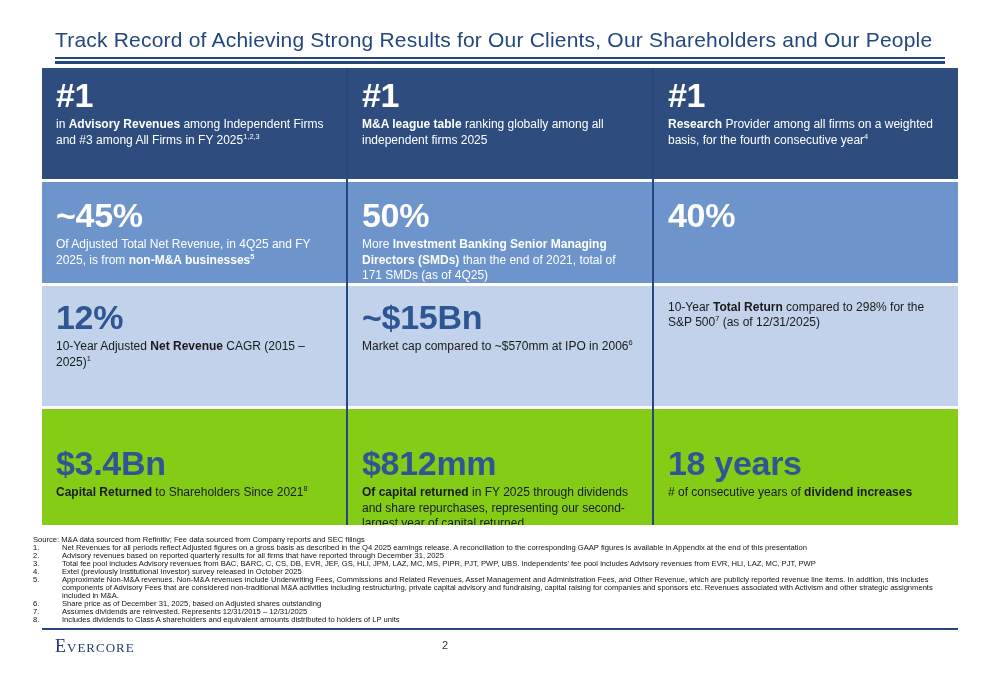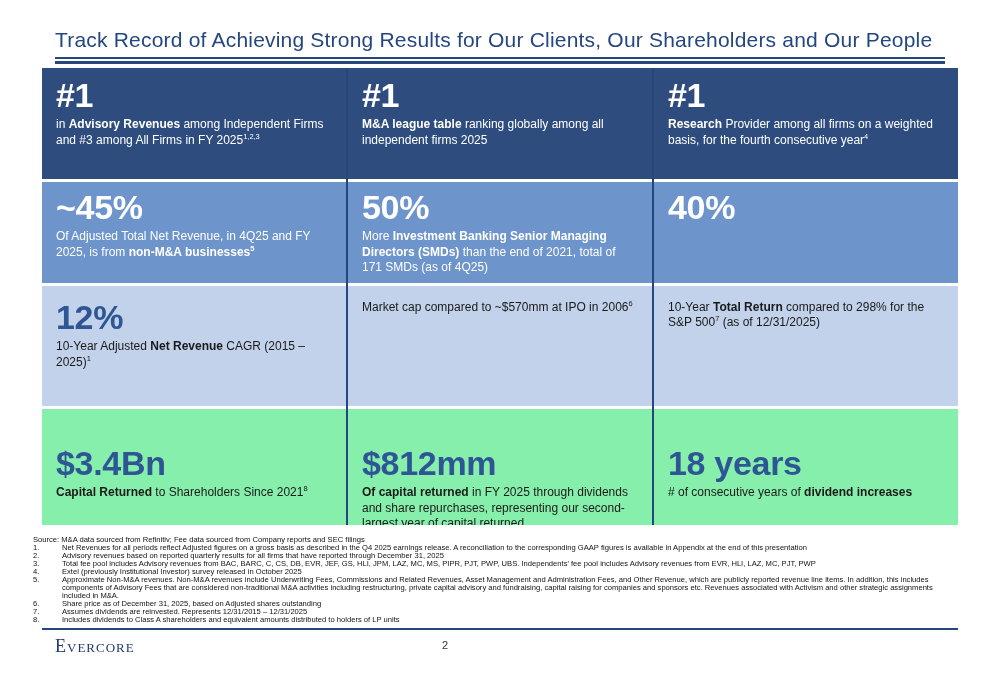--- a/index.html
+++ b/index.html
@@ -11,23 +11,23 @@
   .rule .t{height:2px;background:#24477F;margin-bottom:2px;}
   .rule .b{height:3px;background:#24477F;}
 
   .grid{display:flex;margin:0 42px;background:#fff;}
   .col{flex:1;min-width:0;}
   .col + .col{border-left:2px solid #24477F;}
   .cell{box-sizing:border-box;padding:10px 16px 0 14px;overflow:hidden;}
   .cell{margin-bottom:3px;}
   .col .cell:last-child{margin-bottom:0;}
   .r0{background:#2E4D7E;height:111px;padding-top:10px;}
-  .r1{background:#6E94CC;height:101px;padding-top:8px;}
+  .r1{background:#6E94CC;height:101px;padding-top:16px;}
   .r2{background:#C1D2EA;height:120px;padding-top:14px;}
-  .r3{background:#86efac;height:116px;padding-top:37px;}
+  .r3{background:#84cc16;height:116px;padding-top:37px;}
   .headline{font-size:34px;font-weight:bold;line-height:1.02;margin-bottom:5px;letter-spacing:-.3px;}
   .r0 .headline,.r1 .headline,.r0 .body,.r1 .body{color:#FFFFFF;}
   .r2 .headline,.r3 .headline{color:#2F5694;}
   .r2 .body,.r3 .body{color:#1A1A1A;}
   .body{font-size:12px;line-height:1.28;}
   .body sup{font-size:62%;line-height:0;}
 
   .footnotes{margin:11px 55px 0 33px;font-size:7.6px;line-height:1.06;color:#111;}
   .fn-row{display:flex;}
   .fn-num{width:29px;flex:none;}
@@ -71,20 +71,21 @@
     <div class="col">
       <div class="cell r0">
         <div class="headline">#1</div>
         <div class="body"><span style="font-weight: bold;">M&amp;A league table</span><span> ranking globally among all independent firms 2025</span></div>
       </div>
       <div class="cell r1">
         <div class="headline">50%</div>
         <div class="body"><span>More </span><span style="font-weight: bold;">Investment Banking Senior Managing Directors (SMDs)</span><span> than the end of 2021, total of 171 SMDs (as of 4Q25)</span></div>
       </div>
       <div class="cell r2">
+        <div class="headline">~$15Bn</div>
         <div class="body"><span style="font-weight: normal;">Market cap</span><span> compared to ~$570mm at IPO in 2006</span><sup>6</sup></div>
       </div>
       <div class="cell r3">
         <div class="headline">$812mm</div>
         <div class="body"><span style="font-weight: bold;">Of capital returned</span><span> in FY 2025 through dividends and share repurchases, representing our second-largest year of capital returned</span></div>
       </div>
     </div>
     <div class="col">
       <div class="cell r0">
         <div class="headline">#1</div>

